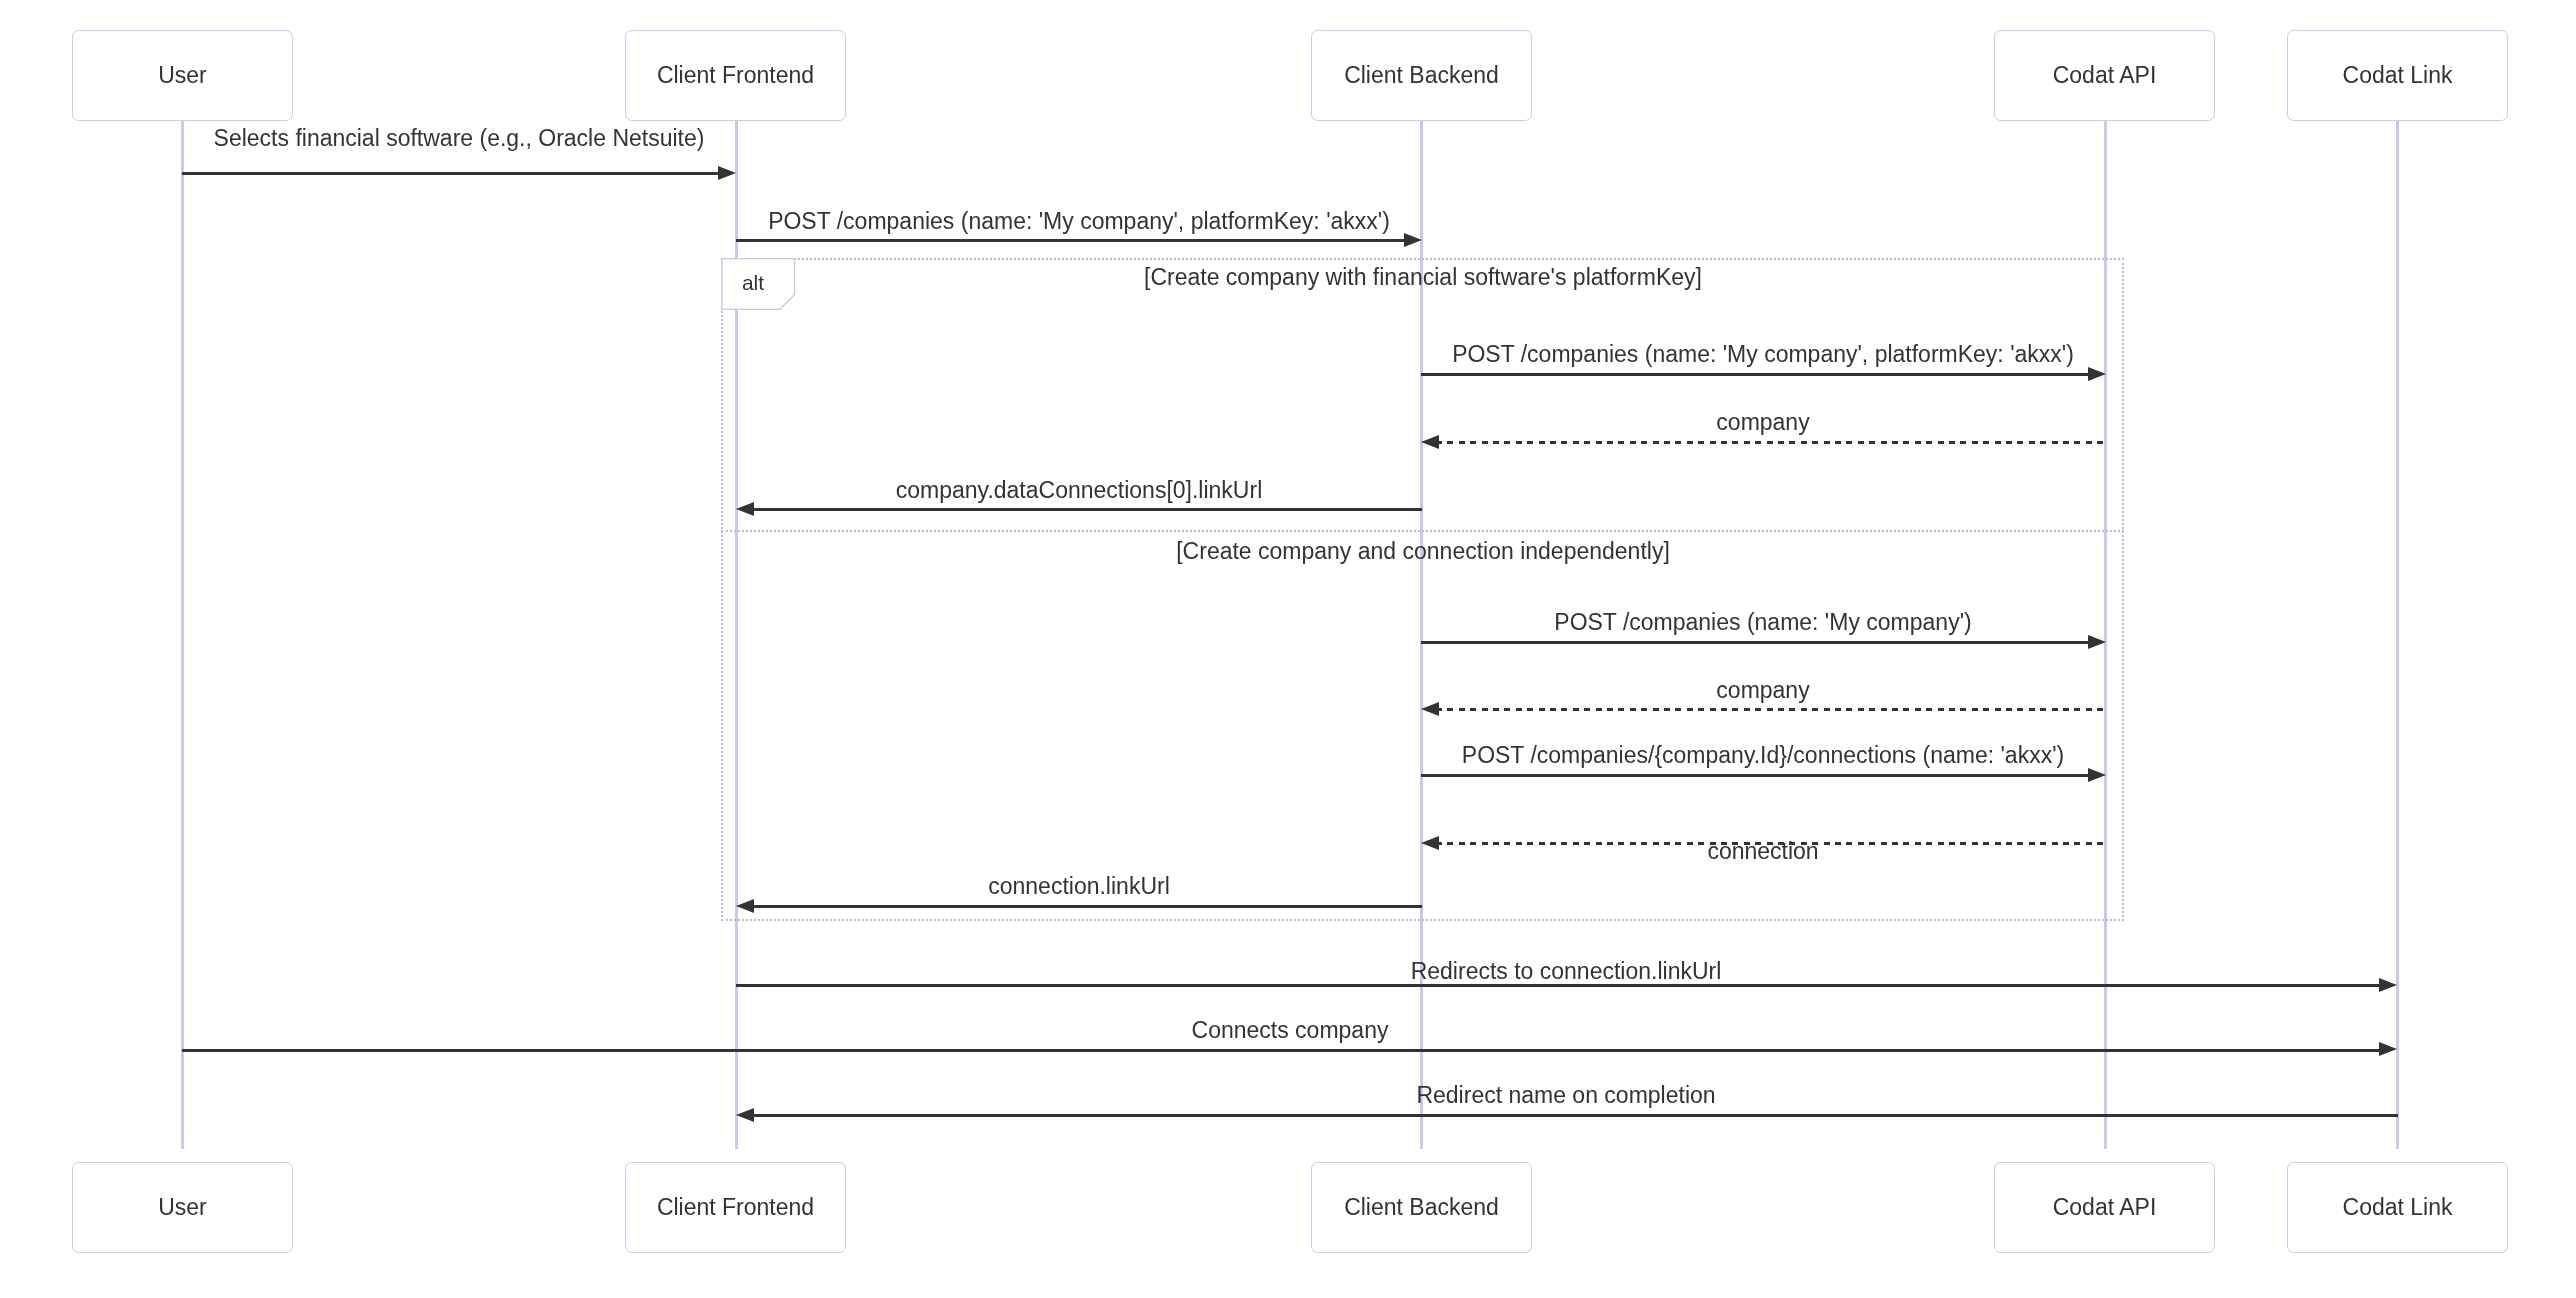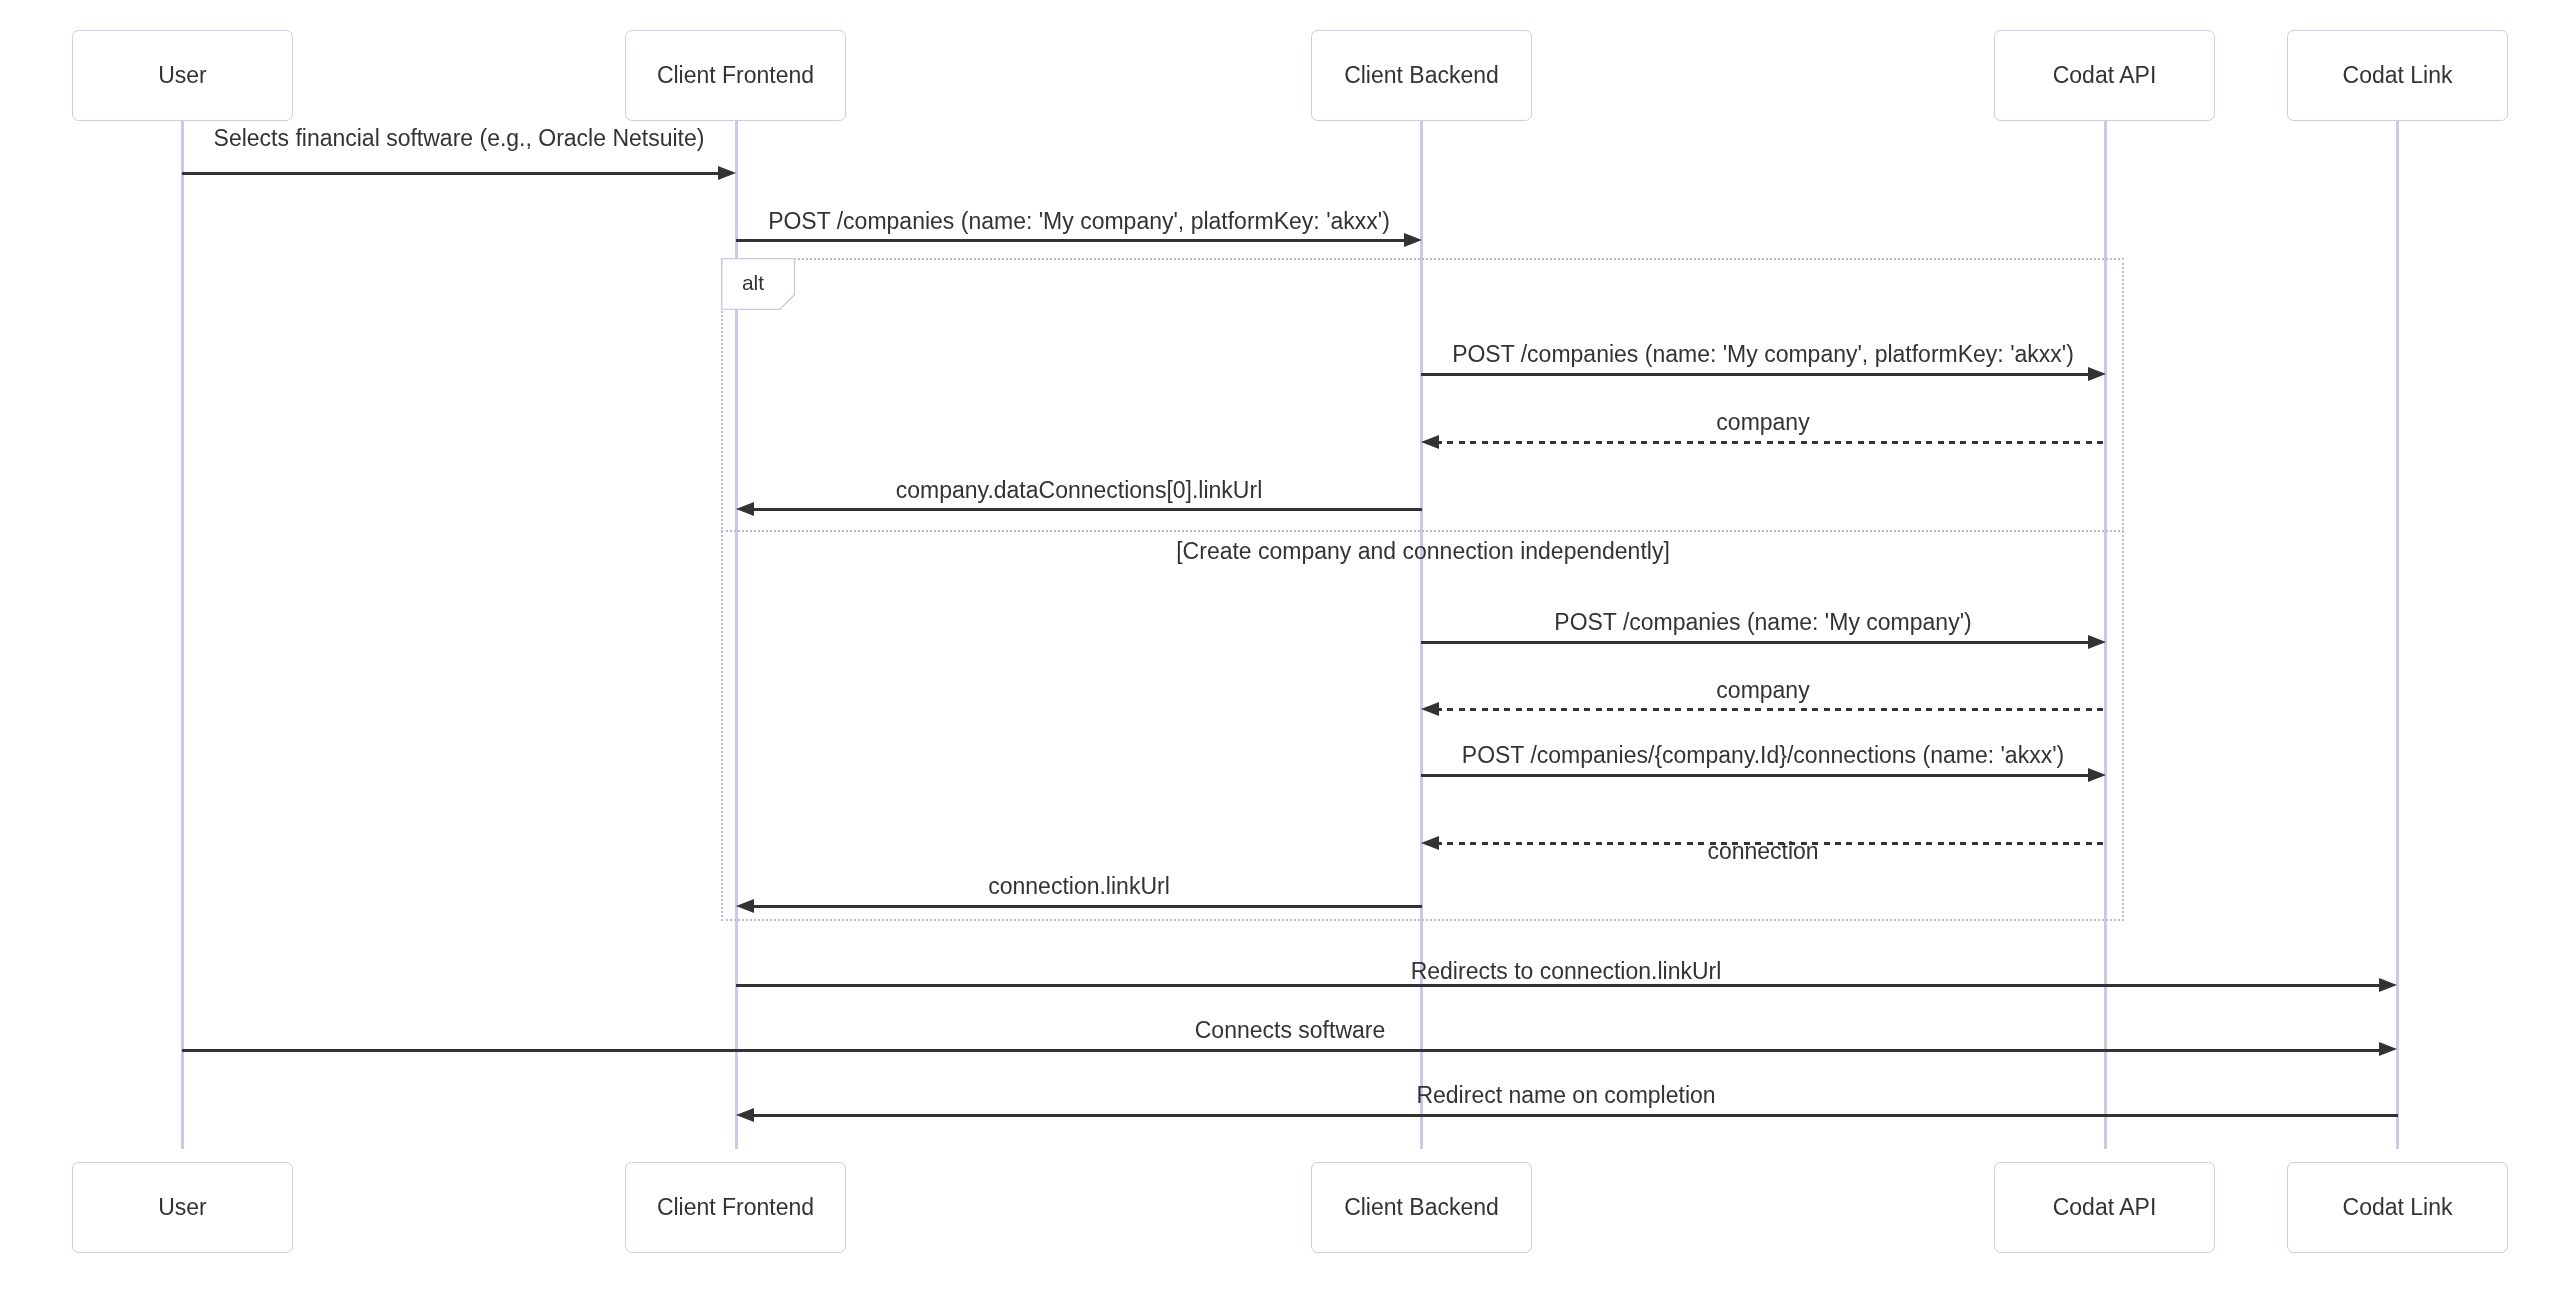--- a/index.html
+++ b/index.html
@@ -147,35 +147,36 @@
   <div class="head left" style="left:1421px;top:836px"></div>
 
   <div class="msg-label" style="left:1079px;top:874px">connection.linkUrl</div>
   <div class="line" style="left:751px;top:905px;width:671px"></div>
   <div class="head left" style="left:736px;top:899px"></div>
 
   <div class="msg-label" style="left:1566px;top:959px">Redirects to connection.linkUrl</div>
   <div class="line" style="left:736px;top:984px;width:1647px"></div>
   <div class="head right" style="left:2379px;top:978px"></div>
 
-  <div class="msg-label" style="left:1290px;top:1018px">Connects software</div>
+  <div class="msg-label" style="left:1290px;top:1018px">Connects company</div>
   <div class="line" style="left:182px;top:1049px;width:2200px"></div>
   <div class="head right" style="left:2379px;top:1042px"></div>
 
   <div class="msg-label" style="left:1566px;top:1083px">Redirect name on completion</div>
   <div class="line" style="left:751px;top:1114px;width:1647px"></div>
   <div class="head left" style="left:736px;top:1108px"></div>
 
   <div class="alt-label-wrap">
     <svg width="75" height="52" viewBox="0 0 112 78">
       <path d="M1,1 H110 V55 L88,77 H1 Z" fill="#ffffff" stroke="#c8c8e0" stroke-width="2"></path>
     </svg>
     <div class="alt-label-text">alt</div>
   </div>
 
+  <div class="section-title" style="left:1423px;top:264px">[Create company with financial software's platformKey]</div>
   <div class="section-title" style="left:1423px;top:538px">[Create company and connection independently]</div>
 
   <div class="actor" style="left:72px;top:17px">User</div>
   <div class="actor" style="left:625px;top:17px">Client Frontend</div>
   <div class="actor" style="left:1311px;top:17px">Client Backend</div>
   <div class="actor" style="left:1994px;top:17px">Codat API</div>
   <div class="actor" style="left:2287px;top:17px">Codat Link</div>
 
   <div class="actor" style="left:72px;top:1149px">User</div>
   <div class="actor" style="left:625px;top:1149px">Client Frontend</div>

